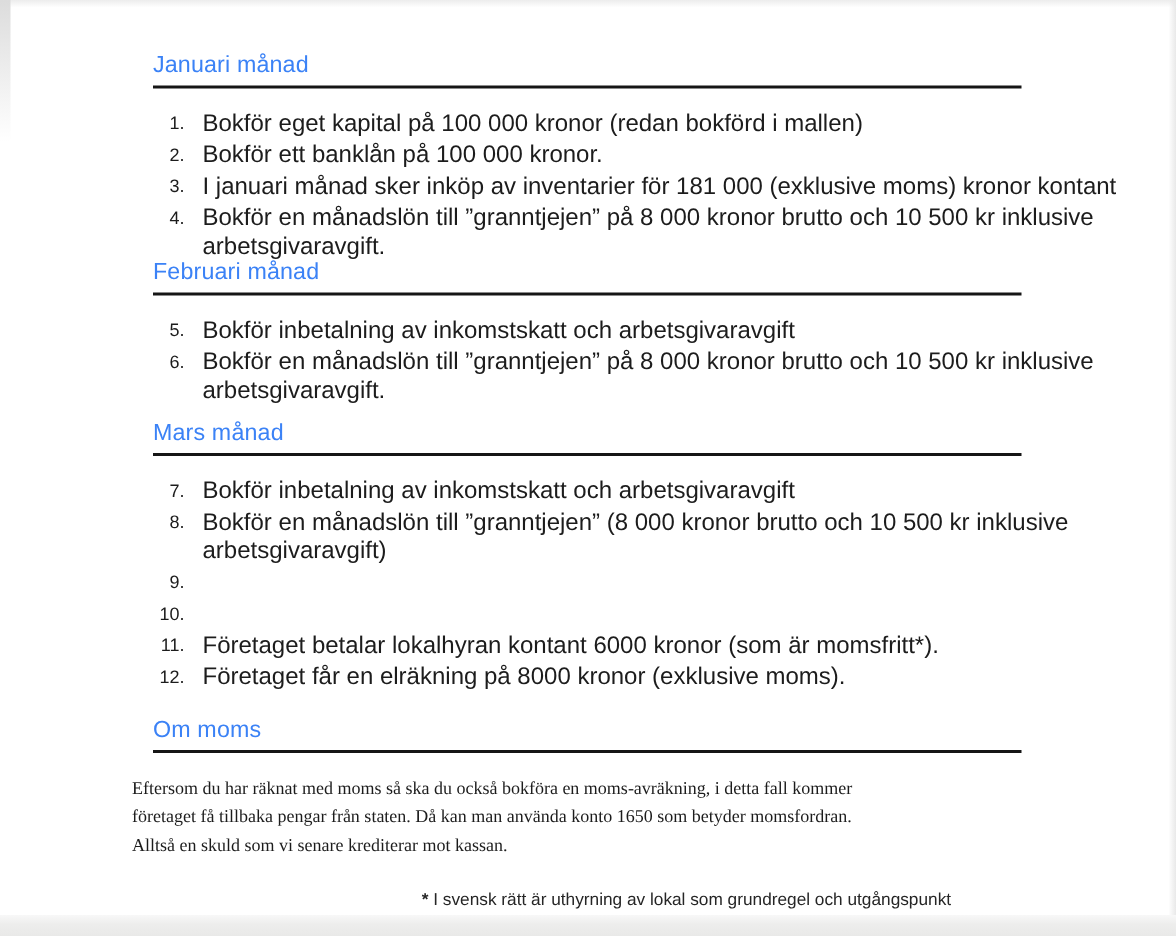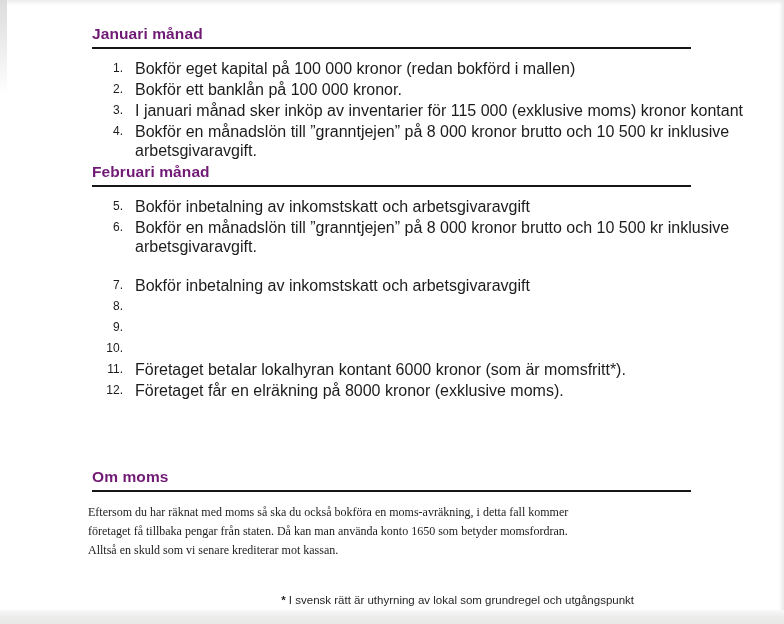--- a/index.html
+++ b/index.html
@@ -23,25 +23,25 @@
   .edge-bottom { position:absolute; bottom:0; left:0; right:0; height:14px;
                  background:linear-gradient(180deg,#f8f8f8 0%,#ededec 45%,#e9e9e8 100%); }
 
   .sec { position:absolute; left:88px; width:607px; }
   .sec-1 { top:21px; }
   .sec-2 { top:159px; }
   .sec-3 { top:266px; }
   .sec-4 { top:464px; }
 
   h2.doc-heading {
-    margin:4px;
+    margin:14px;
     font-size:15.5px;
-    font-weight:700;
+    font-weight:400;
     line-height:18px;
-    color:#701a75;
+    color:#3b82f6;
     padding-bottom:4px;
     border-bottom:2px solid #161616;
     letter-spacing:0.1px;
   }
 
   ol.doc-list { list-style:none; margin:10px 0 0 0; padding:0; }
   ol.doc-list li { display:flex; margin-bottom:2px; }
   .num {
     flex:0 0 47px; width:47px; box-sizing:border-box;
     text-align:right; padding-right:12px;
@@ -83,21 +83,21 @@
       <li>
         <span class="num">1.</span>
         <span class="txt">Bokför eget kapital på 100 000 kronor (redan bokförd i mallen)</span>
       </li>
       <li>
         <span class="num">2.</span>
         <span class="txt">Bokför ett banklån på 100 000 kronor.</span>
       </li>
       <li>
         <span class="num">3.</span>
-        <span class="txt">I januari månad sker inköp av inventarier för 115 000 (exklusive moms) kronor kontant</span>
+        <span class="txt">I januari månad sker inköp av inventarier för 181 000 (exklusive moms) kronor kontant</span>
       </li>
       <li>
         <span class="num">4.</span>
         <span class="txt">Bokför en månadslön till ”granntjejen” på 8 000 kronor brutto och 10 500 kr inklusive
 arbetsgivaravgift.</span>
       </li>
     </ol>
   </section>
 
   <section class="sec sec-2">
@@ -109,27 +109,30 @@
       </li>
       <li>
         <span class="num">6.</span>
         <span class="txt">Bokför en månadslön till ”granntjejen” på 8 000 kronor brutto och 10 500 kr inklusive
 arbetsgivaravgift.</span>
       </li>
     </ol>
   </section>
 
   <section class="sec sec-3">
+    <h2 class="doc-heading">Mars månad</h2>
     <ol class="doc-list">
       <li>
         <span class="num">7.</span>
         <span class="txt">Bokför inbetalning av inkomstskatt och arbetsgivaravgift</span>
       </li>
       <li>
         <span class="num">8.</span>
+        <span class="txt">Bokför en månadslön till ”granntjejen” (8 000 kronor brutto och 10 500 kr inklusive
+arbetsgivaravgift)</span>
       </li>
       <li>
         <span class="num">9.</span>
       </li>
       <li>
         <span class="num">10.</span>
       </li>
       <li>
         <span class="num">11.</span>
         <span class="txt">Företaget betalar lokalhyran kontant 6000 kronor (som är momsfritt*).</span>

